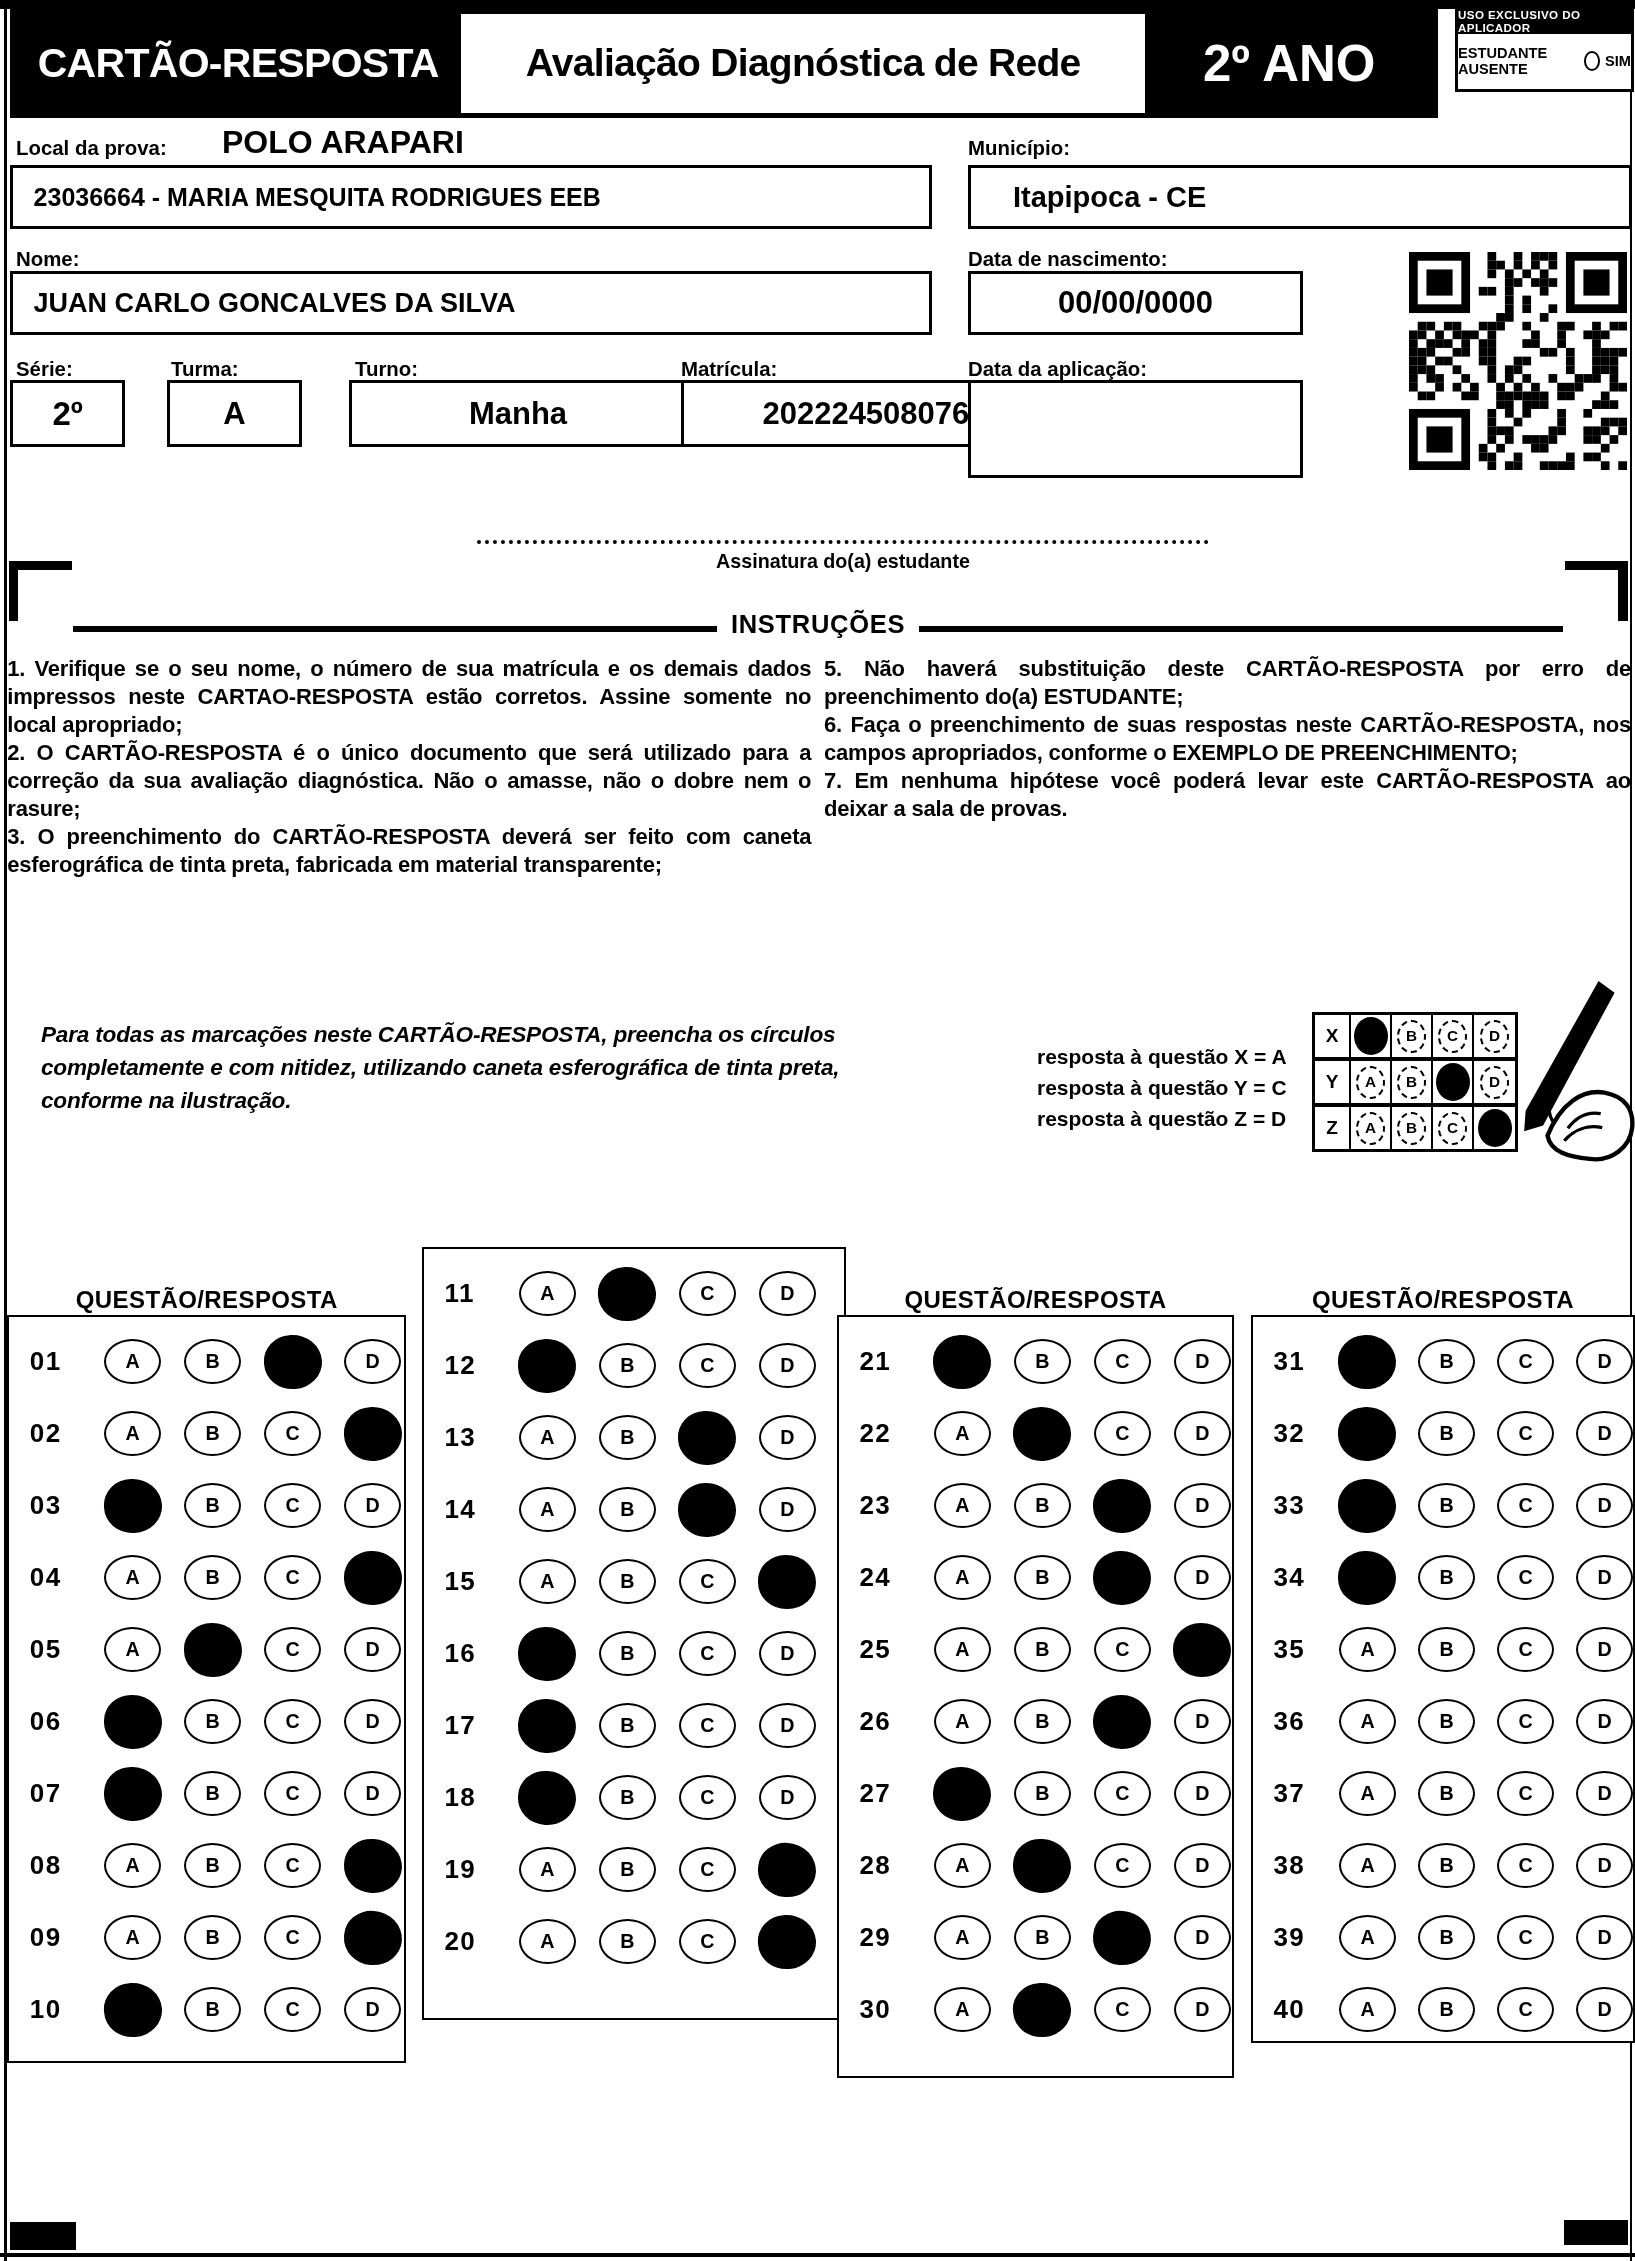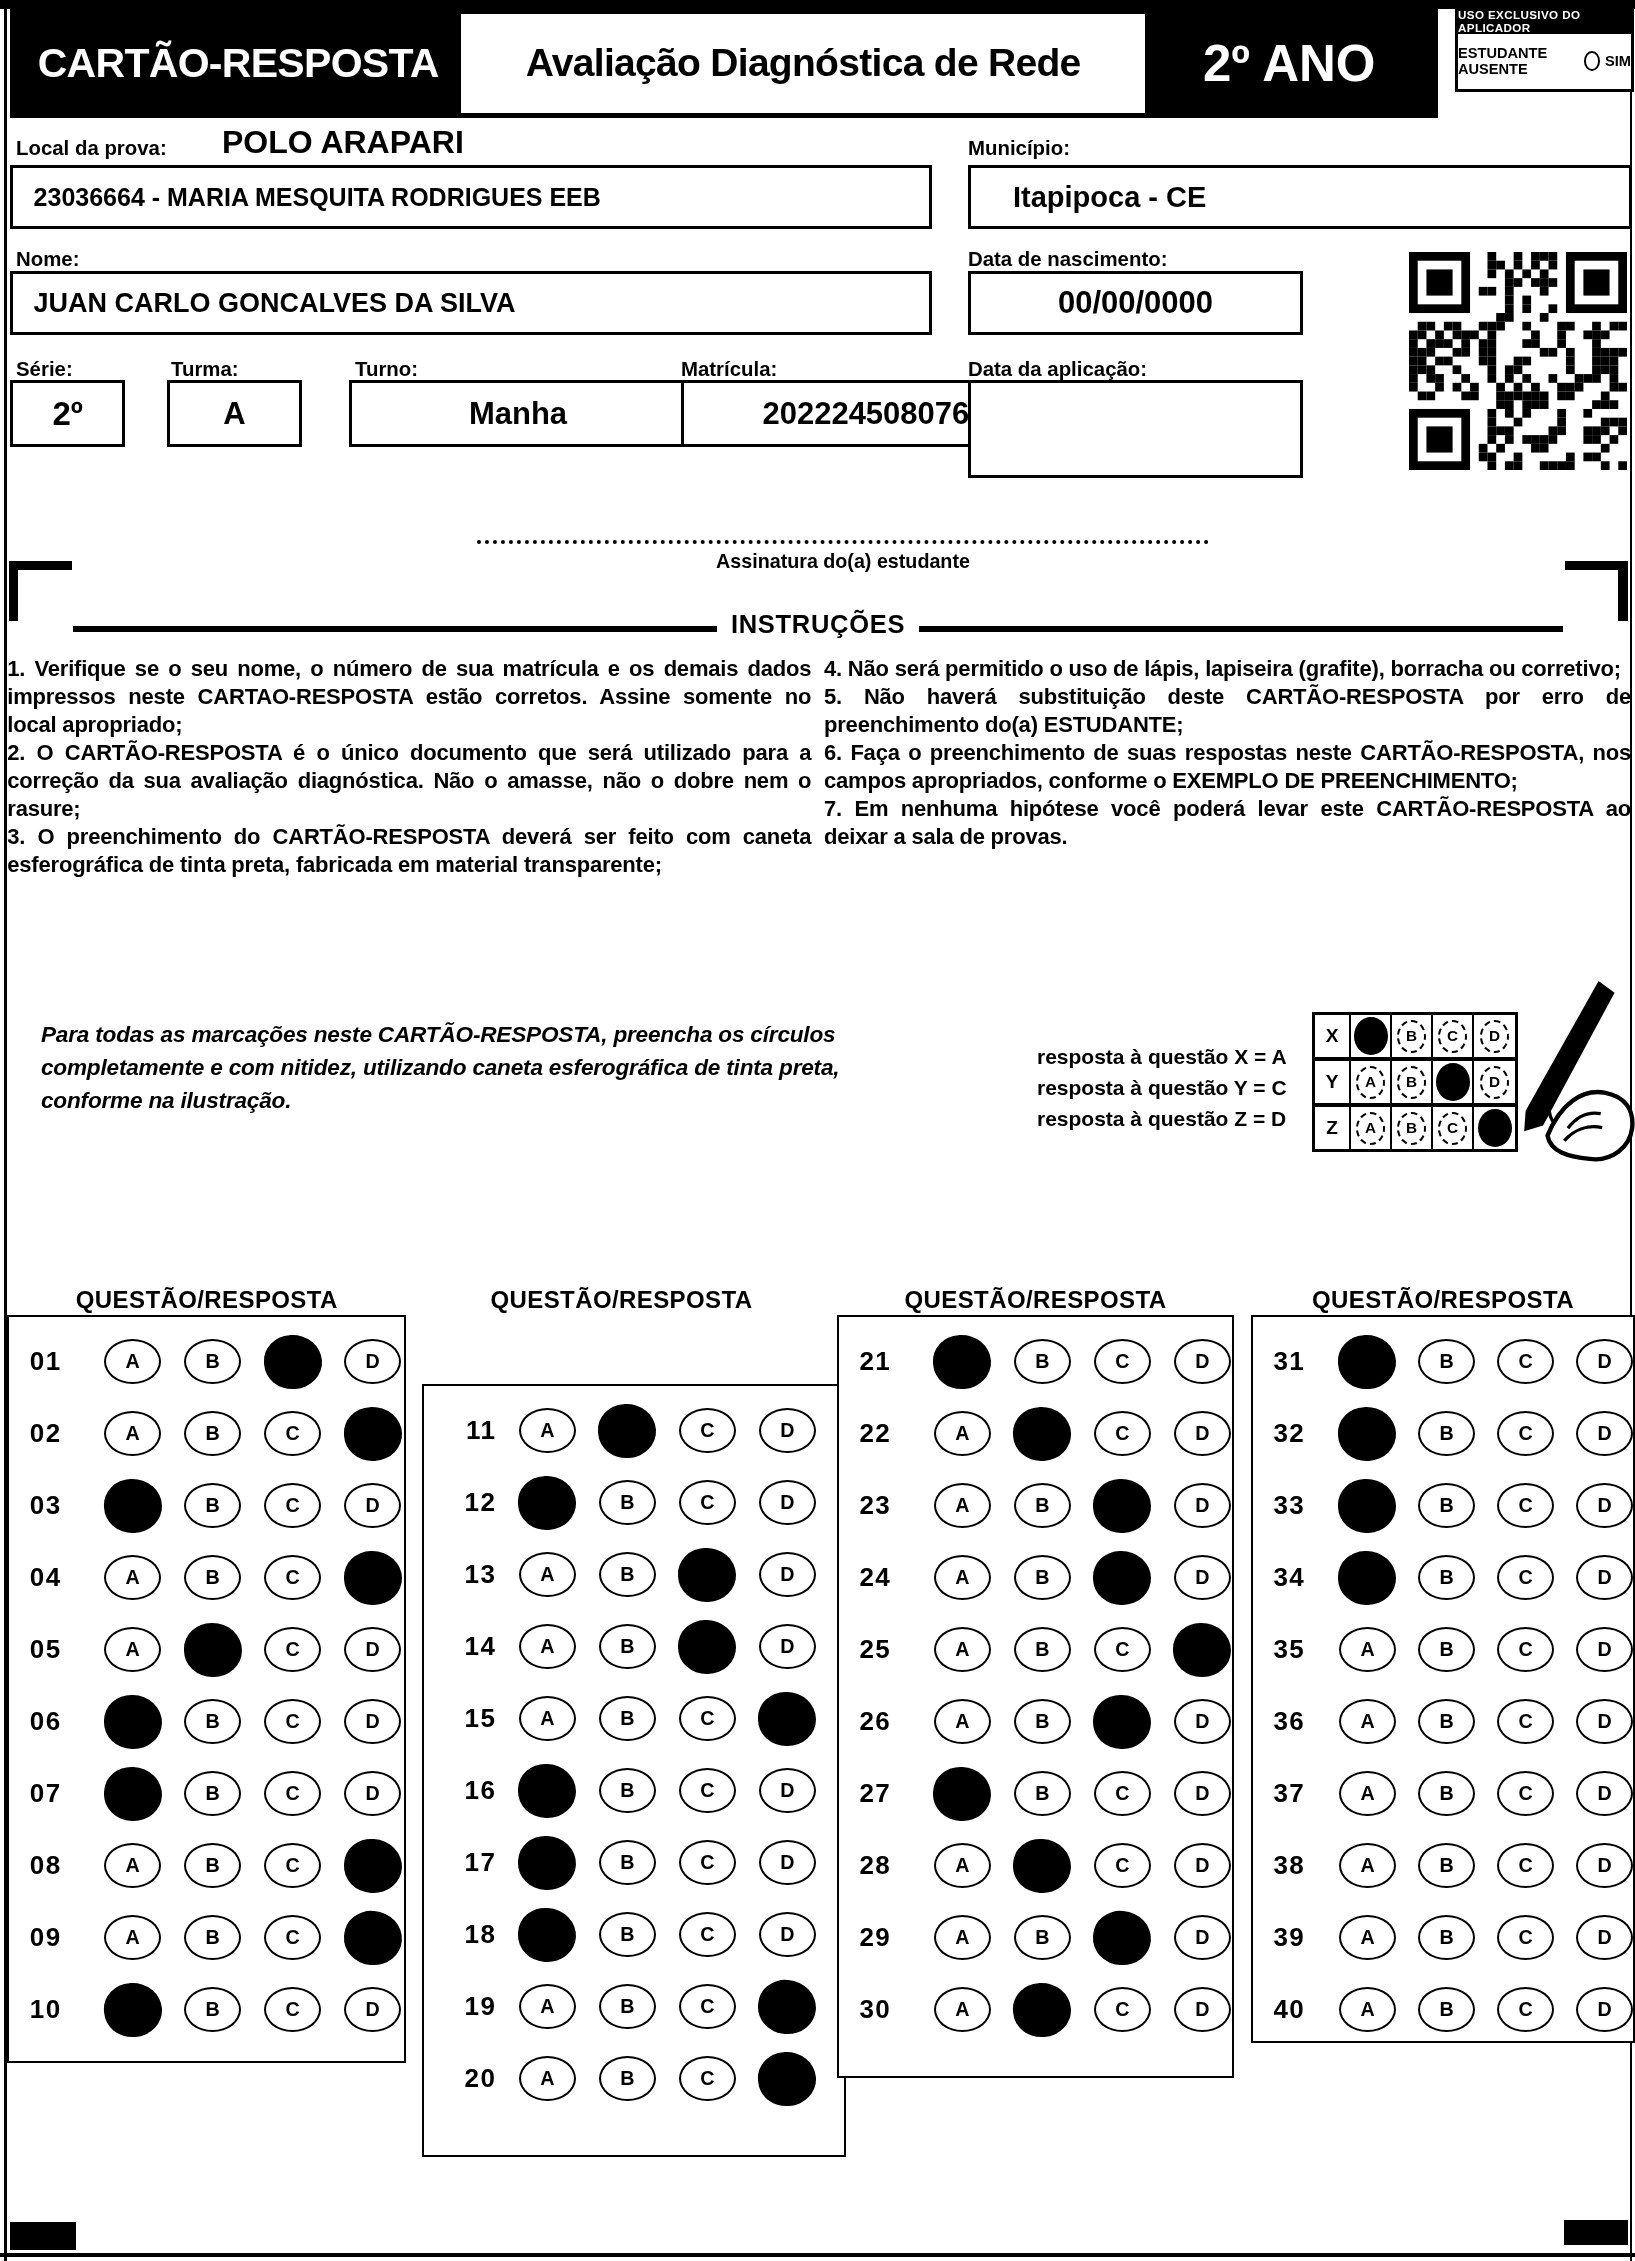--- a/index.html
+++ b/index.html
@@ -347,21 +347,20 @@
 <div class="abs instr-title">INSTRUÇÕES</div>
 <div class="abs iline" style="left:73px; width:644px;"></div>
 <div class="abs iline" style="left:919px; width:644px;"></div>
 
 <div class="abs icol" style="left:7.3px; top:655px; width:804px;">
     <p>1. Verifique se o seu nome, o número de sua matrícula e os demais dados impressos neste CARTAO-RESPOSTA estão corretos. Assine somente no local apropriado;</p>
     <p>2. O CARTÃO-RESPOSTA é o único documento que será utilizado para a correção da sua avaliação diagnóstica. Não o amasse, não o dobre nem o rasure;</p>
     <p>3. O preenchimento do CARTÃO-RESPOSTA deverá ser feito com caneta esferográfica de tinta preta, fabricada em material transparente;</p>
   </div>
 <div class="abs icol" style="left:824px; top:655px; width:807px;">
-    <p>4. Não será permitido o uso de lápis, lapiseira (grafite), borracha ou corretivo;</p>
     <p>5. Não haverá substituição deste CARTÃO-RESPOSTA por erro de preenchimento do(a) ESTUDANTE;</p>
     <p>6. Faça o preenchimento de suas respostas neste CARTÃO-RESPOSTA, nos campos apropriados, conforme o EXEMPLO DE PREENCHIMENTO;</p>
     <p>7. Em nenhuma hipótese você poderá levar este CARTÃO-RESPOSTA ao deixar a sala de provas.</p>
   </div>
 
 <div class="abs note" style="left:41px; top:1018px; width:841px;">Para todas as marcações neste CARTÃO-RESPOSTA, preencha os círculos completamente e com nitidez, utilizando caneta esferográfica de tinta preta, conforme na ilustração.</div>
 <div class="abs legend" style="left:1037px; top:1041px;">
     <div>resposta à questão X = A</div>
     <div>resposta à questão Y = C</div>
     <div>resposta à questão Z = D</div>
@@ -573,21 +572,21 @@
         <span class="bubble">B</span>
       </span>
       <span class="bcell">
         <span class="bubble">C</span>
       </span>
       <span class="bcell">
         <span class="bubble">D</span>
       </span>
     </div>
   </div>
-<div class="abs abox" style="left:422px;  top:1384px; width:424px; height:773px;text-align:right;">
+<div class="abs abox" style="left:422px;  top:1247px; width:424px; height:773px;">
     <div class="arow">
       <span class="qnum">11</span>
       <span class="bcell">
         <span class="bubble">A</span>
       </span>
       <span class="bcell">
         <span class="bfill" style="transform: rotate(-4deg);"></span>
       </span>
       <span class="bcell">
         <span class="bubble">C</span>

